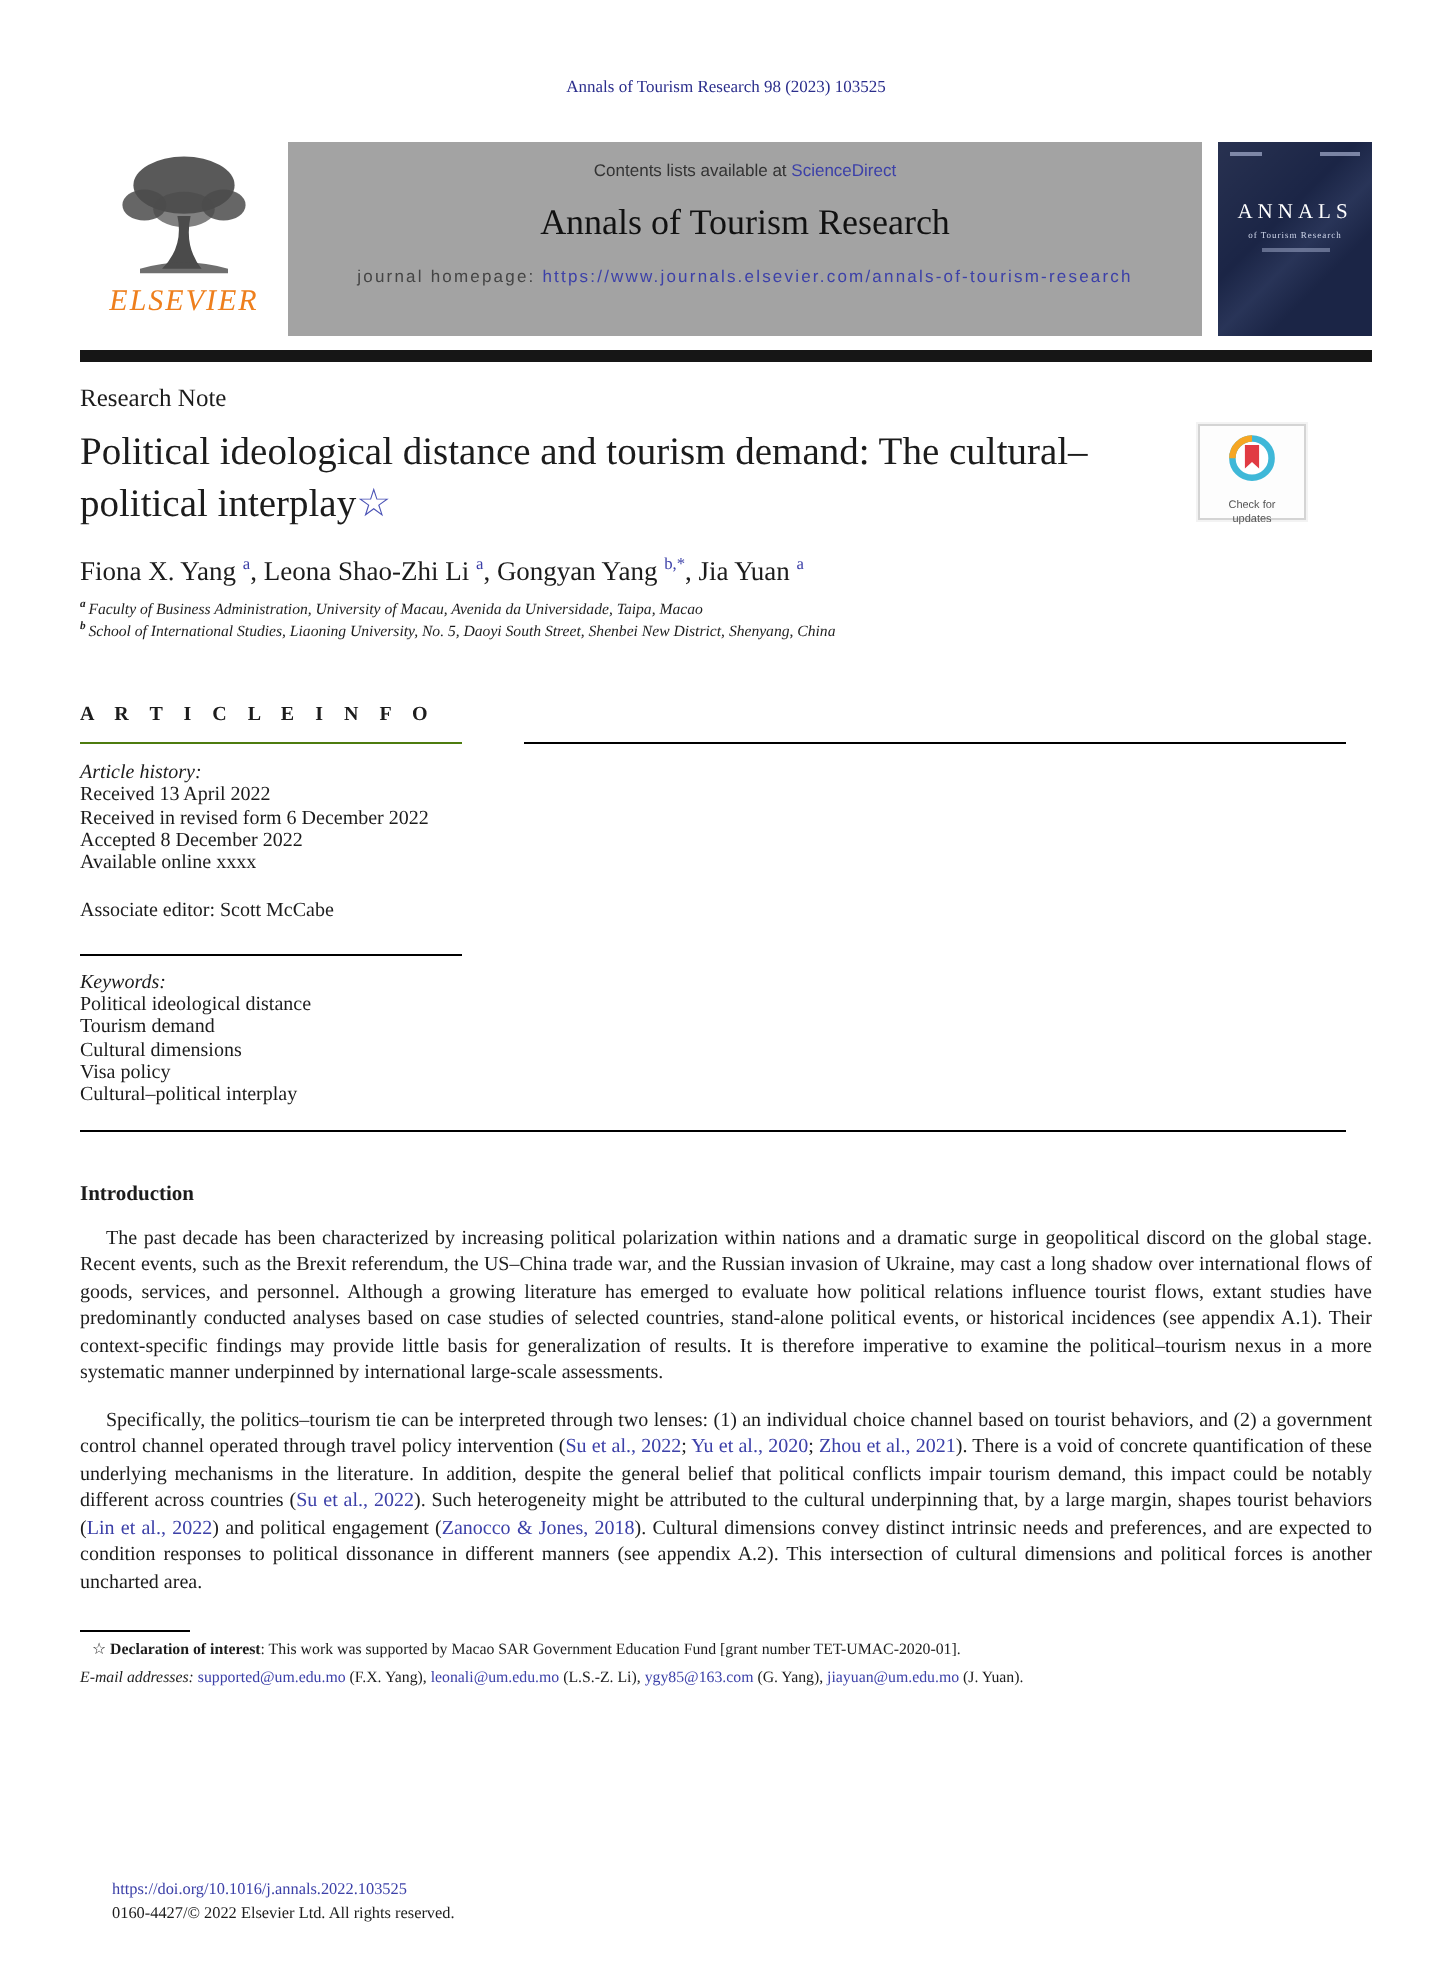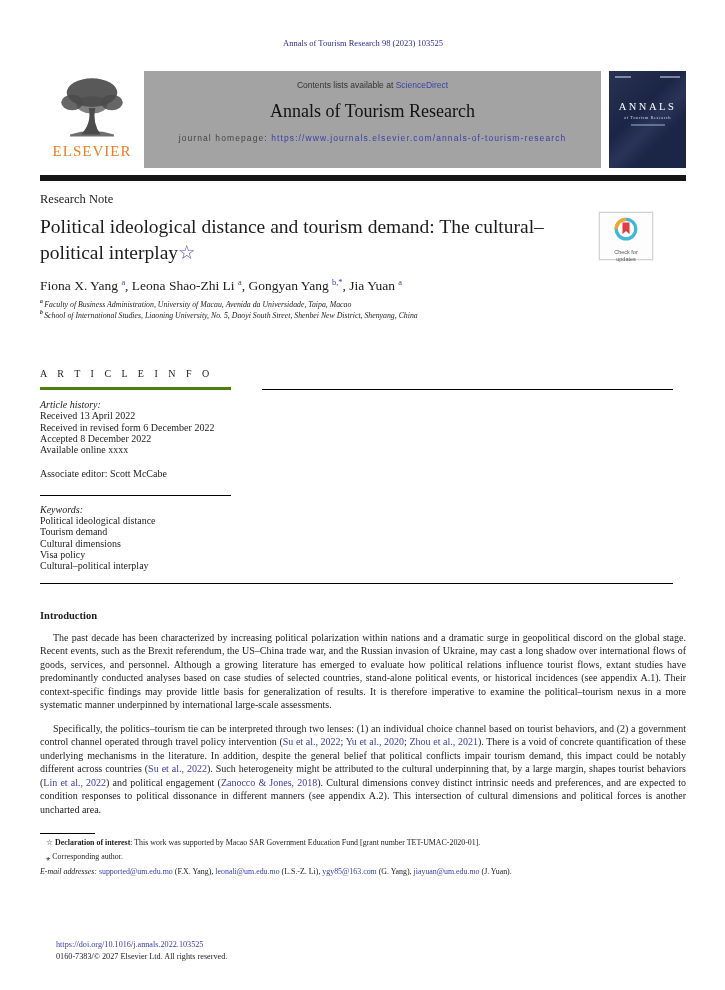--- a/index.html
+++ b/index.html
@@ -7,21 +7,21 @@
   body { width:725px; height:990px; overflow:hidden;
          font-family:"Liberation Serif", serif; color:#1c1c1c; }
   .page { width:725px; height:990px; padding:0 39px 0 40px; position:relative; }
 
   
   .header-ref { margin-top:38px; text-align:center; font-size:8.5px; color:#2b2e8c; }
 
   
   .masthead { display:flex; margin-top:23px; height:97px; }
   .logo-box { width:104px; background:#fff; display:flex; flex-direction:column;
-              align-items:center; justify-content:flex-start; padding-top:4px; }
+              align-items:center; justify-content:flex-start; padding-top:4px;font-style:italic; }
   .logo-text { font-size:15px; letter-spacing:1px; color:#ee7f1d; margin-top:2px;
                font-family:"Liberation Serif", serif; }
   .mast-center { flex:1; background:#a3a3a3; text-align:center; padding-top:9px;
                  font-family:"Liberation Sans", sans-serif; }
   .contents-line { font-size:8.5px; color:#333; }
   .journal-title { font-family:"Liberation Serif", serif; font-size:18px; color:#111;
                    margin-top:11px; }
   .homepage-line { font-size:8.5px; letter-spacing:1.1px; margin-top:10px; color:#444;
                    padding:0 30px; line-height:12px; }
   .cover { width:77px; margin-left:8px; background:#1b2546; position:relative;
@@ -52,22 +52,22 @@
 
   
   .seg-cite, .seg-link { color:#3c40a8; cursor:pointer; }
   .seg-sup { vertical-align:super; font-size:0.62em; color:#3c40a8; line-height:0; }
   .seg-supd { vertical-align:super; font-size:0.72em; font-weight:bold; line-height:0; }
   .seg-bold { font-weight:bold; }
   .seg-italic { font-style:italic; }
 
   
   .info-head-row { display:flex; align-items:flex-end; margin-top:31px; }
-  .info-heading { width:191px; border-bottom:3px solid #4d7c0f; padding-bottom:8px;
-                  font-size:10px; font-weight:normal; letter-spacing:4px;margin-top:16px; }
+  .info-heading { width:191px; border-bottom:1px solid #4d7c0f; padding-bottom:8px;
+                  font-size:10px; font-weight:bold; letter-spacing:4px; }
   .info-gap { width:31px; }
   .info-right-rule { flex:1; border-bottom:1px solid #000; margin-right:13px; height:0; }
   .info-left { width:191px; font-size:10px; line-height:11.3px; }
   .hist-label { margin-top:9px; font-style:italic; }
   .kw-label { font-style:italic; }
   .editor { margin-top:13px; }
   .mid-rule { width:191px; border-bottom:1px solid #000; margin-top:15px; margin-bottom:8px; }
   .full-rule { border-bottom:1px solid #000; margin-right:13px; margin-top:11px; }
 
   
@@ -160,21 +160,20 @@
     <div>Cultural–political interplay</div>
   </div>
   <div class="full-rule"></div>
 
   <h2 class="section-heading">Introduction</h2>
   <p class="para"><span>The past decade has been characterized by increasing political polarization within nations and a dramatic surge in geopolitical discord on the global stage. Recent events, such as the Brexit referendum, the US–China trade war, and the Russian invasion of Ukraine, may cast a long shadow over international flows of goods, services, and personnel. Although a growing literature has emerged to evaluate how political relations influence tourist flows, extant studies have predominantly conducted analyses based on case studies of selected countries, stand-alone political events, or historical incidences (see appendix A.1). Their context-specific findings may provide little basis for generalization of results. It is therefore imperative to examine the political–tourism nexus in a more systematic manner underpinned by international large-scale assessments.</span></p>
   <p class="para"><span>Specifically, the politics–tourism tie can be interpreted through two lenses: (1) an individual choice channel based on tourist behaviors, and (2) a government control channel operated through travel policy intervention (</span><span class="seg-cite">Su et al., 2022</span><span>; </span><span class="seg-cite">Yu et al., 2020</span><span>; </span><span class="seg-cite">Zhou et al., 2021</span><span>). There is a void of concrete quantification of these underlying mechanisms in the literature. In addition, despite the general belief that political conflicts impair tourism demand, this impact could be notably different across countries (</span><span class="seg-cite">Su et al., 2022</span><span>). Such heterogeneity might be attributed to the cultural underpinning that, by a large margin, shapes tourist behaviors (</span><span class="seg-cite">Lin et al., 2022</span><span>) and political engagement (</span><span class="seg-cite">Zanocco &amp; Jones, 2018</span><span>). Cultural dimensions convey distinct intrinsic needs and preferences, and are expected to condition responses to political dissonance in different manners (see appendix A.2). This intersection of cultural dimensions and political forces is another uncharted area.</span></p>
 
   <div class="foot-rule"></div>
   <div class="footnote marked"><span>☆ </span><span class="seg-bold">Declaration of interest</span><span>: This work was supported by Macao SAR Government Education Fund [grant number TET-UMAC-2020-01].</span></div>
-  <div class="footnote marked"><span>⁎ Corresponding author.</span></div>
   <div class="footnote"><span class="seg-italic">E-mail addresses: </span><span class="seg-cite">supported@um.edu.mo</span><span> (F.X. Yang), </span><span class="seg-cite">leonali@um.edu.mo</span><span> (L.S.-Z. Li), </span><span class="seg-cite">ygy85@163.com</span><span> (G. Yang), </span><span class="seg-cite">jiayuan@um.edu.mo</span><span> (J. Yuan).</span></div>
 
   <div class="footer-block">
     <div class="doi">https://doi.org/10.1016/j.annals.2022.103525</div>
-    <div class="issn">0160-7383/© 2027 Elsevier Ltd. All rights reserved.</div>
+    <div class="issn">0160-4427/© 2022 Elsevier Ltd. All rights reserved.</div>
   </div>
 
 </div>
 
 </body></html>

